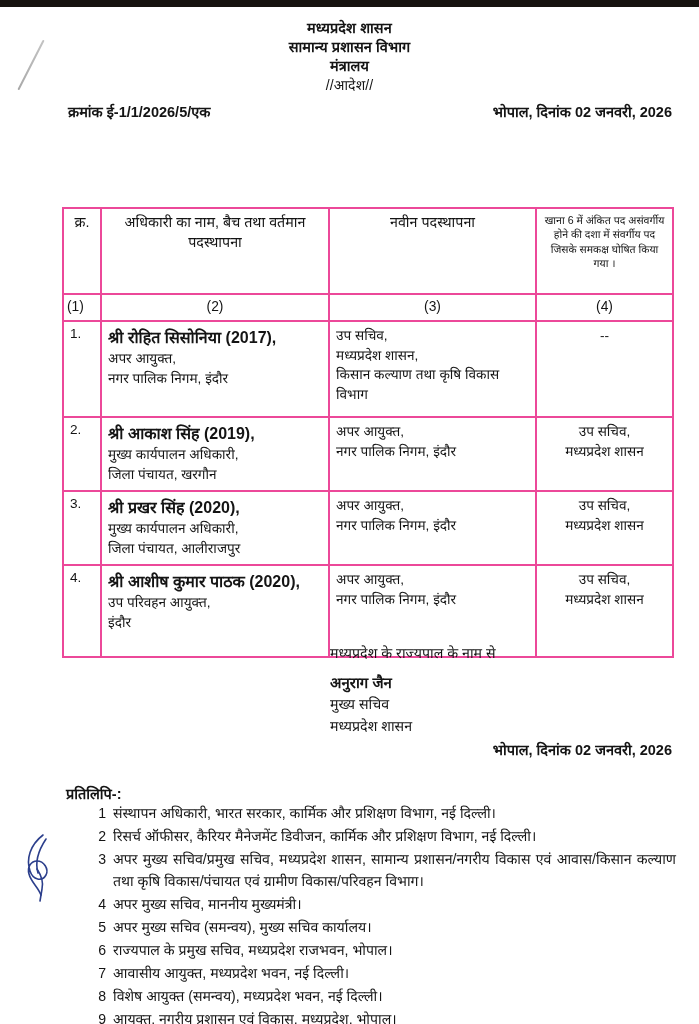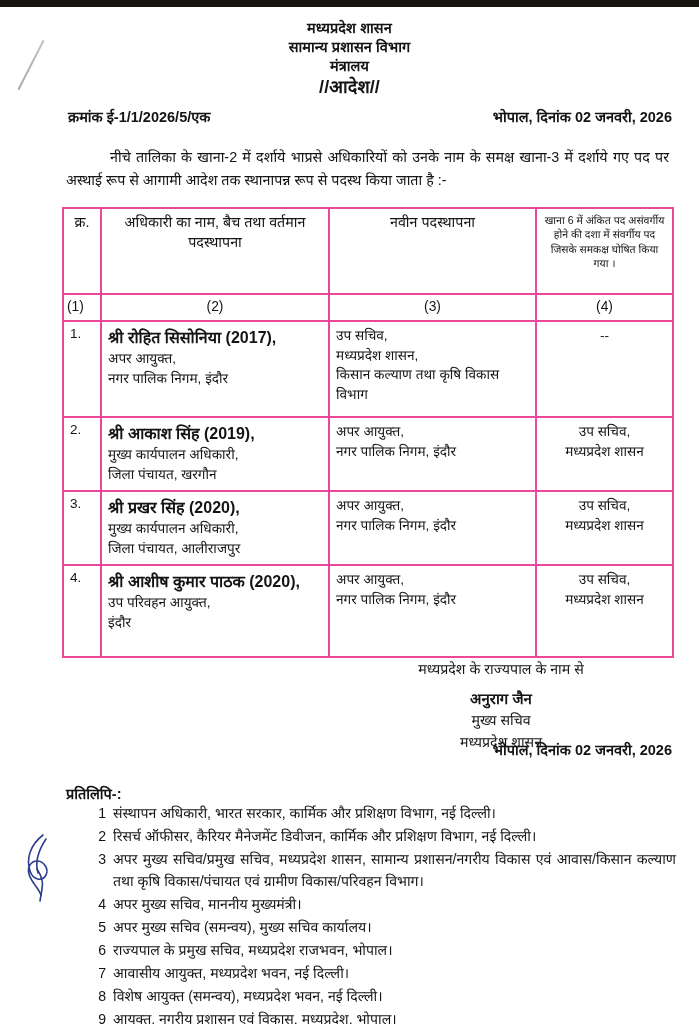--- a/index.html
+++ b/index.html
@@ -53,21 +53,21 @@
   .heading {
     text-align: center;
     padding-top: 12px;
     line-height: 1.30;
   }
   .heading div {
     font-weight: 700;
     font-size: 14.5px;
     letter-spacing: .1px;
   }
-  .heading .h-order { font-weight: 700; font-size: 18px; }
+  .heading .h-order { font-weight: 400; font-size: 14px; }
 
   
   .numline {
     position: relative;
     margin-top: 7px;
     height: 22px;
   }
   .numline .kramank {
     position: absolute;
     left: 68px; top: 0;
@@ -146,23 +146,23 @@
   td.cell .nm { font-weight: 700; font-size: 16px; }
 
   tr.r1 td { height: 84px; }
   tr.r2 td, tr.r3 td { height: 62px; }
   tr.r4 td { height: 80px; }
 
   
   .sigblock {
     position: absolute;
     left: 330px;
-    top: 652px;
+    top: 636px;
     width: 342px;
-    text-align: center;
+    text-align: left;
     font-size: 14.2px;
     line-height: 1.52;
   }
   .sigblock .l1, .sigblock .l2 { font-weight: 400; }
   .sigblock .name {
     font-weight: 700;
     font-size: 15px;
     margin-top: 7px;
   }
 
@@ -242,21 +242,20 @@
     <div>सामान्य प्रशासन विभाग</div>
     <div>मंत्रालय</div>
     <div class="h-order">//आदेश//</div>
   </div>
 
   <div class="numline">
     <span class="kramank">क्रमांक ई-1/1/2026/5/एक</span>
     <span class="place">भोपाल, दिनांक 02 जनवरी, 2026</span>
   </div>
 
-  <p class="intro">नीचे तालिका के खाना-2 में दर्शाये भाप्रसे अधिकारियों को उनके नाम के समक्ष खाना-3  में दर्शाये गए पद पर अस्थाई रूप से आगामी आदेश तक स्थानापन्न रूप से पदस्थ किया जाता है :-</p>
 
   <table class="order-table">
     <colgroup>
       <col class="c1">
         <col class="c2">
         <col class="c3">
         <col class="c4">
     </colgroup>
     <thead>
       <tr>

